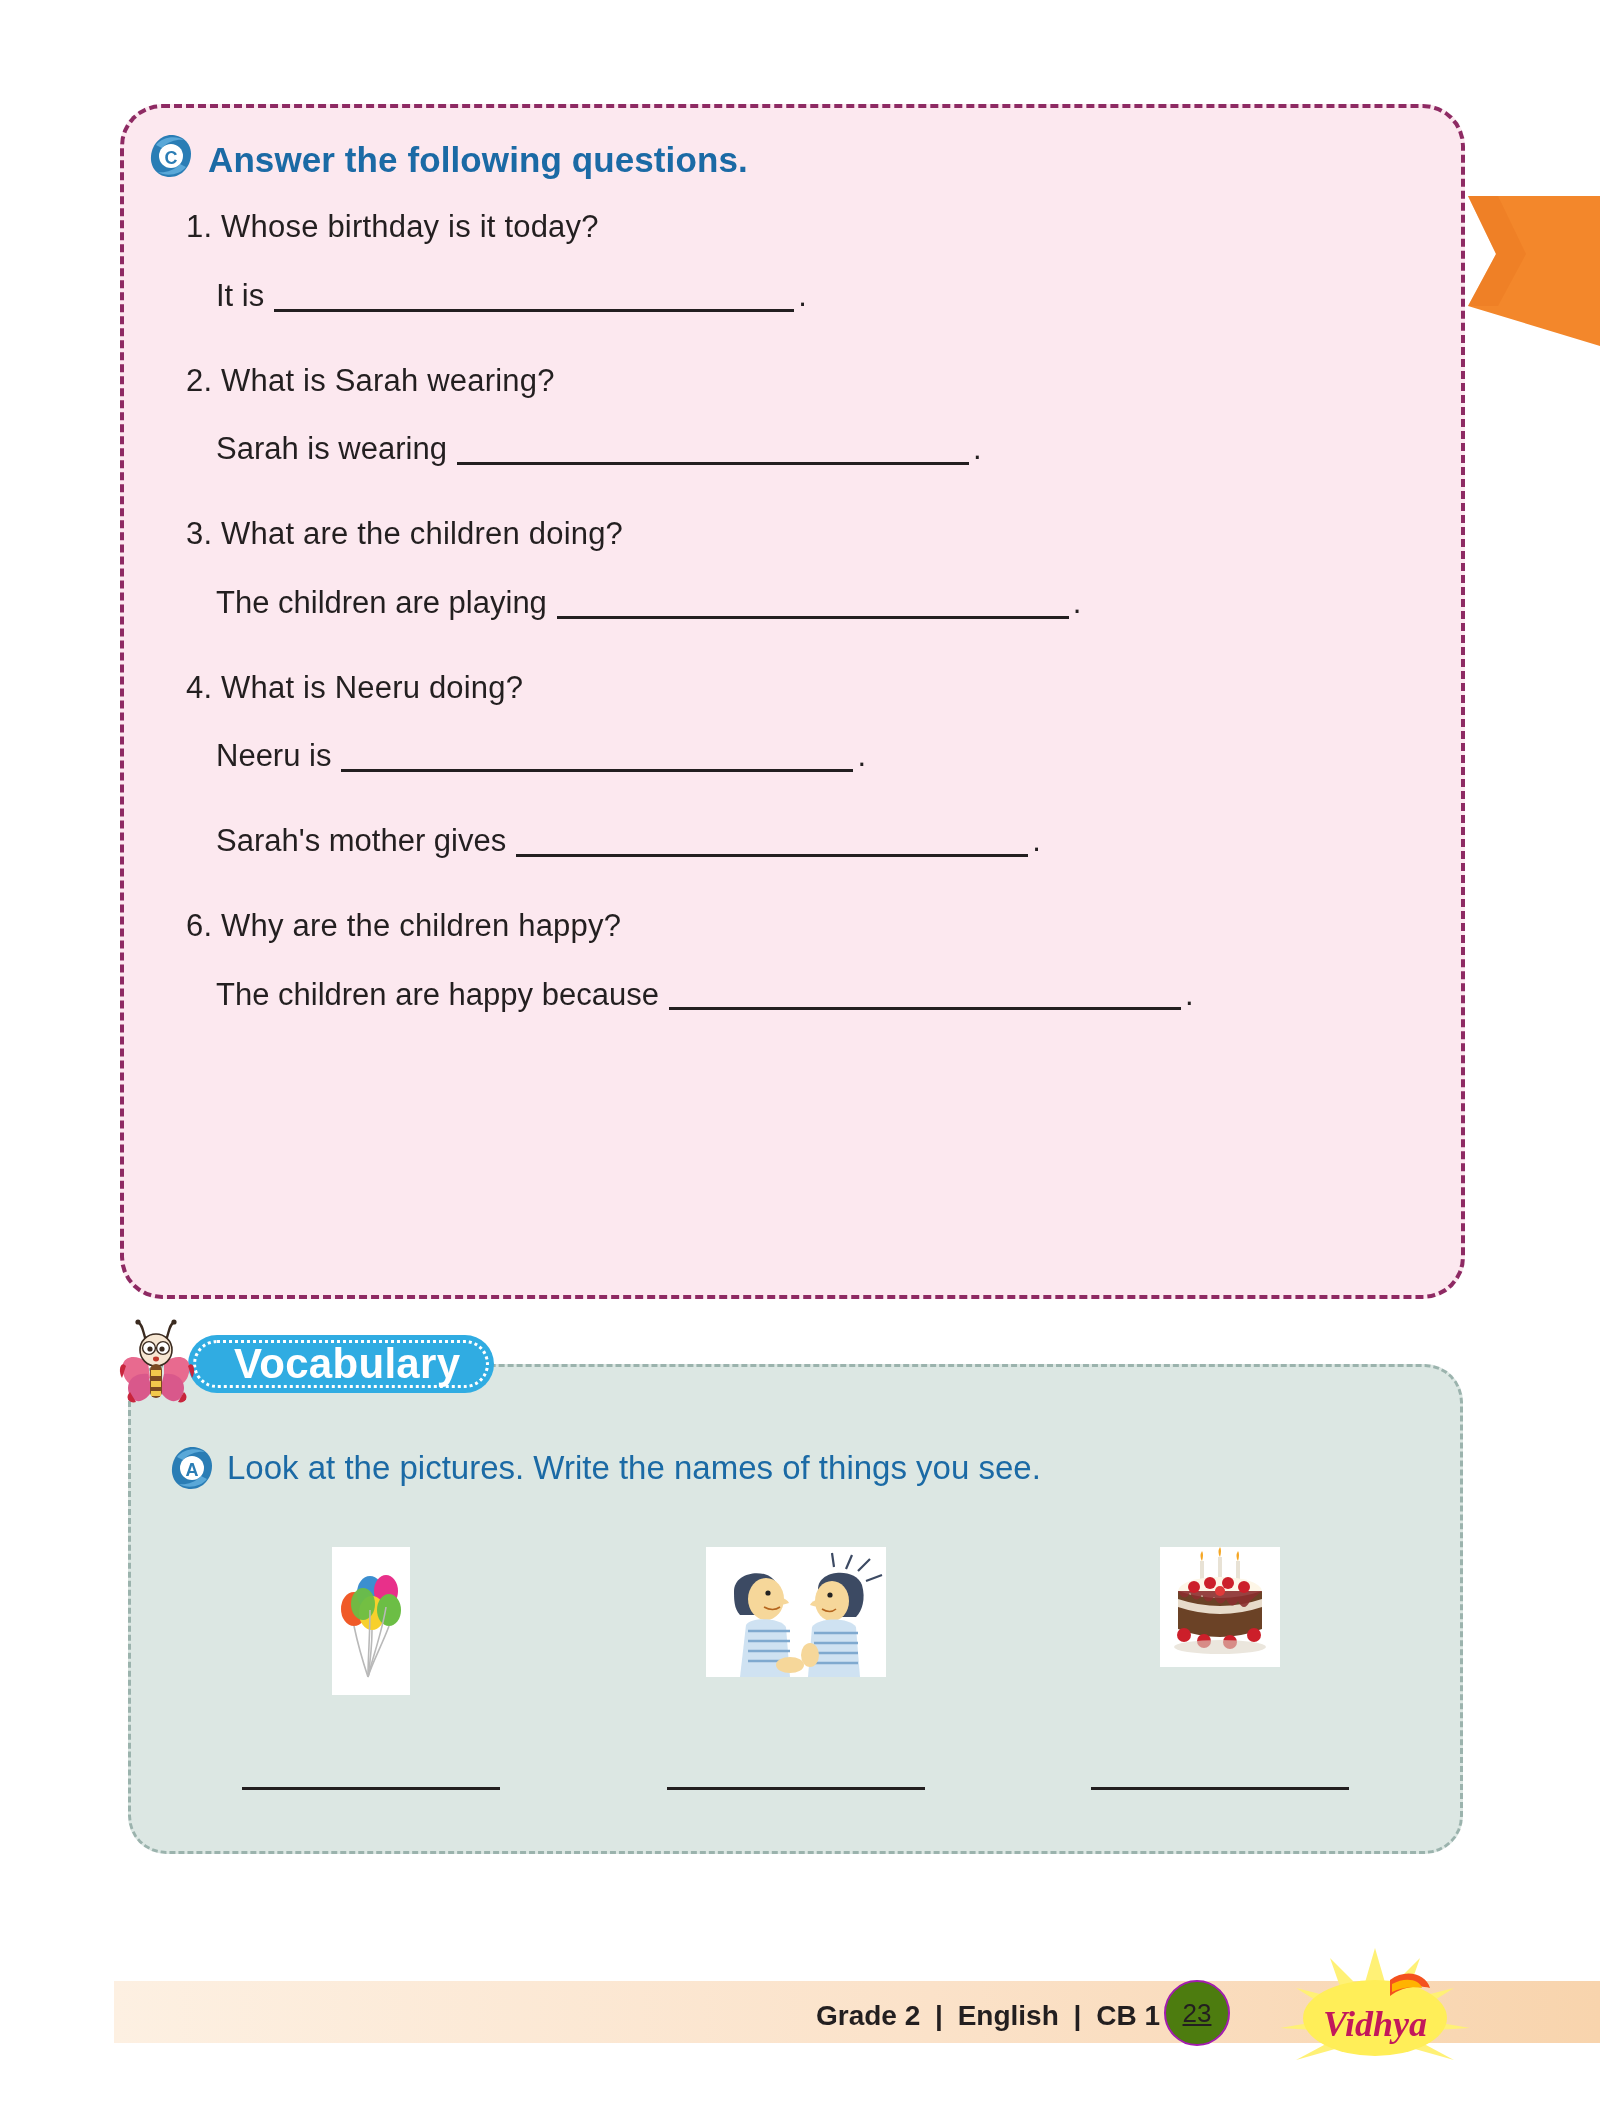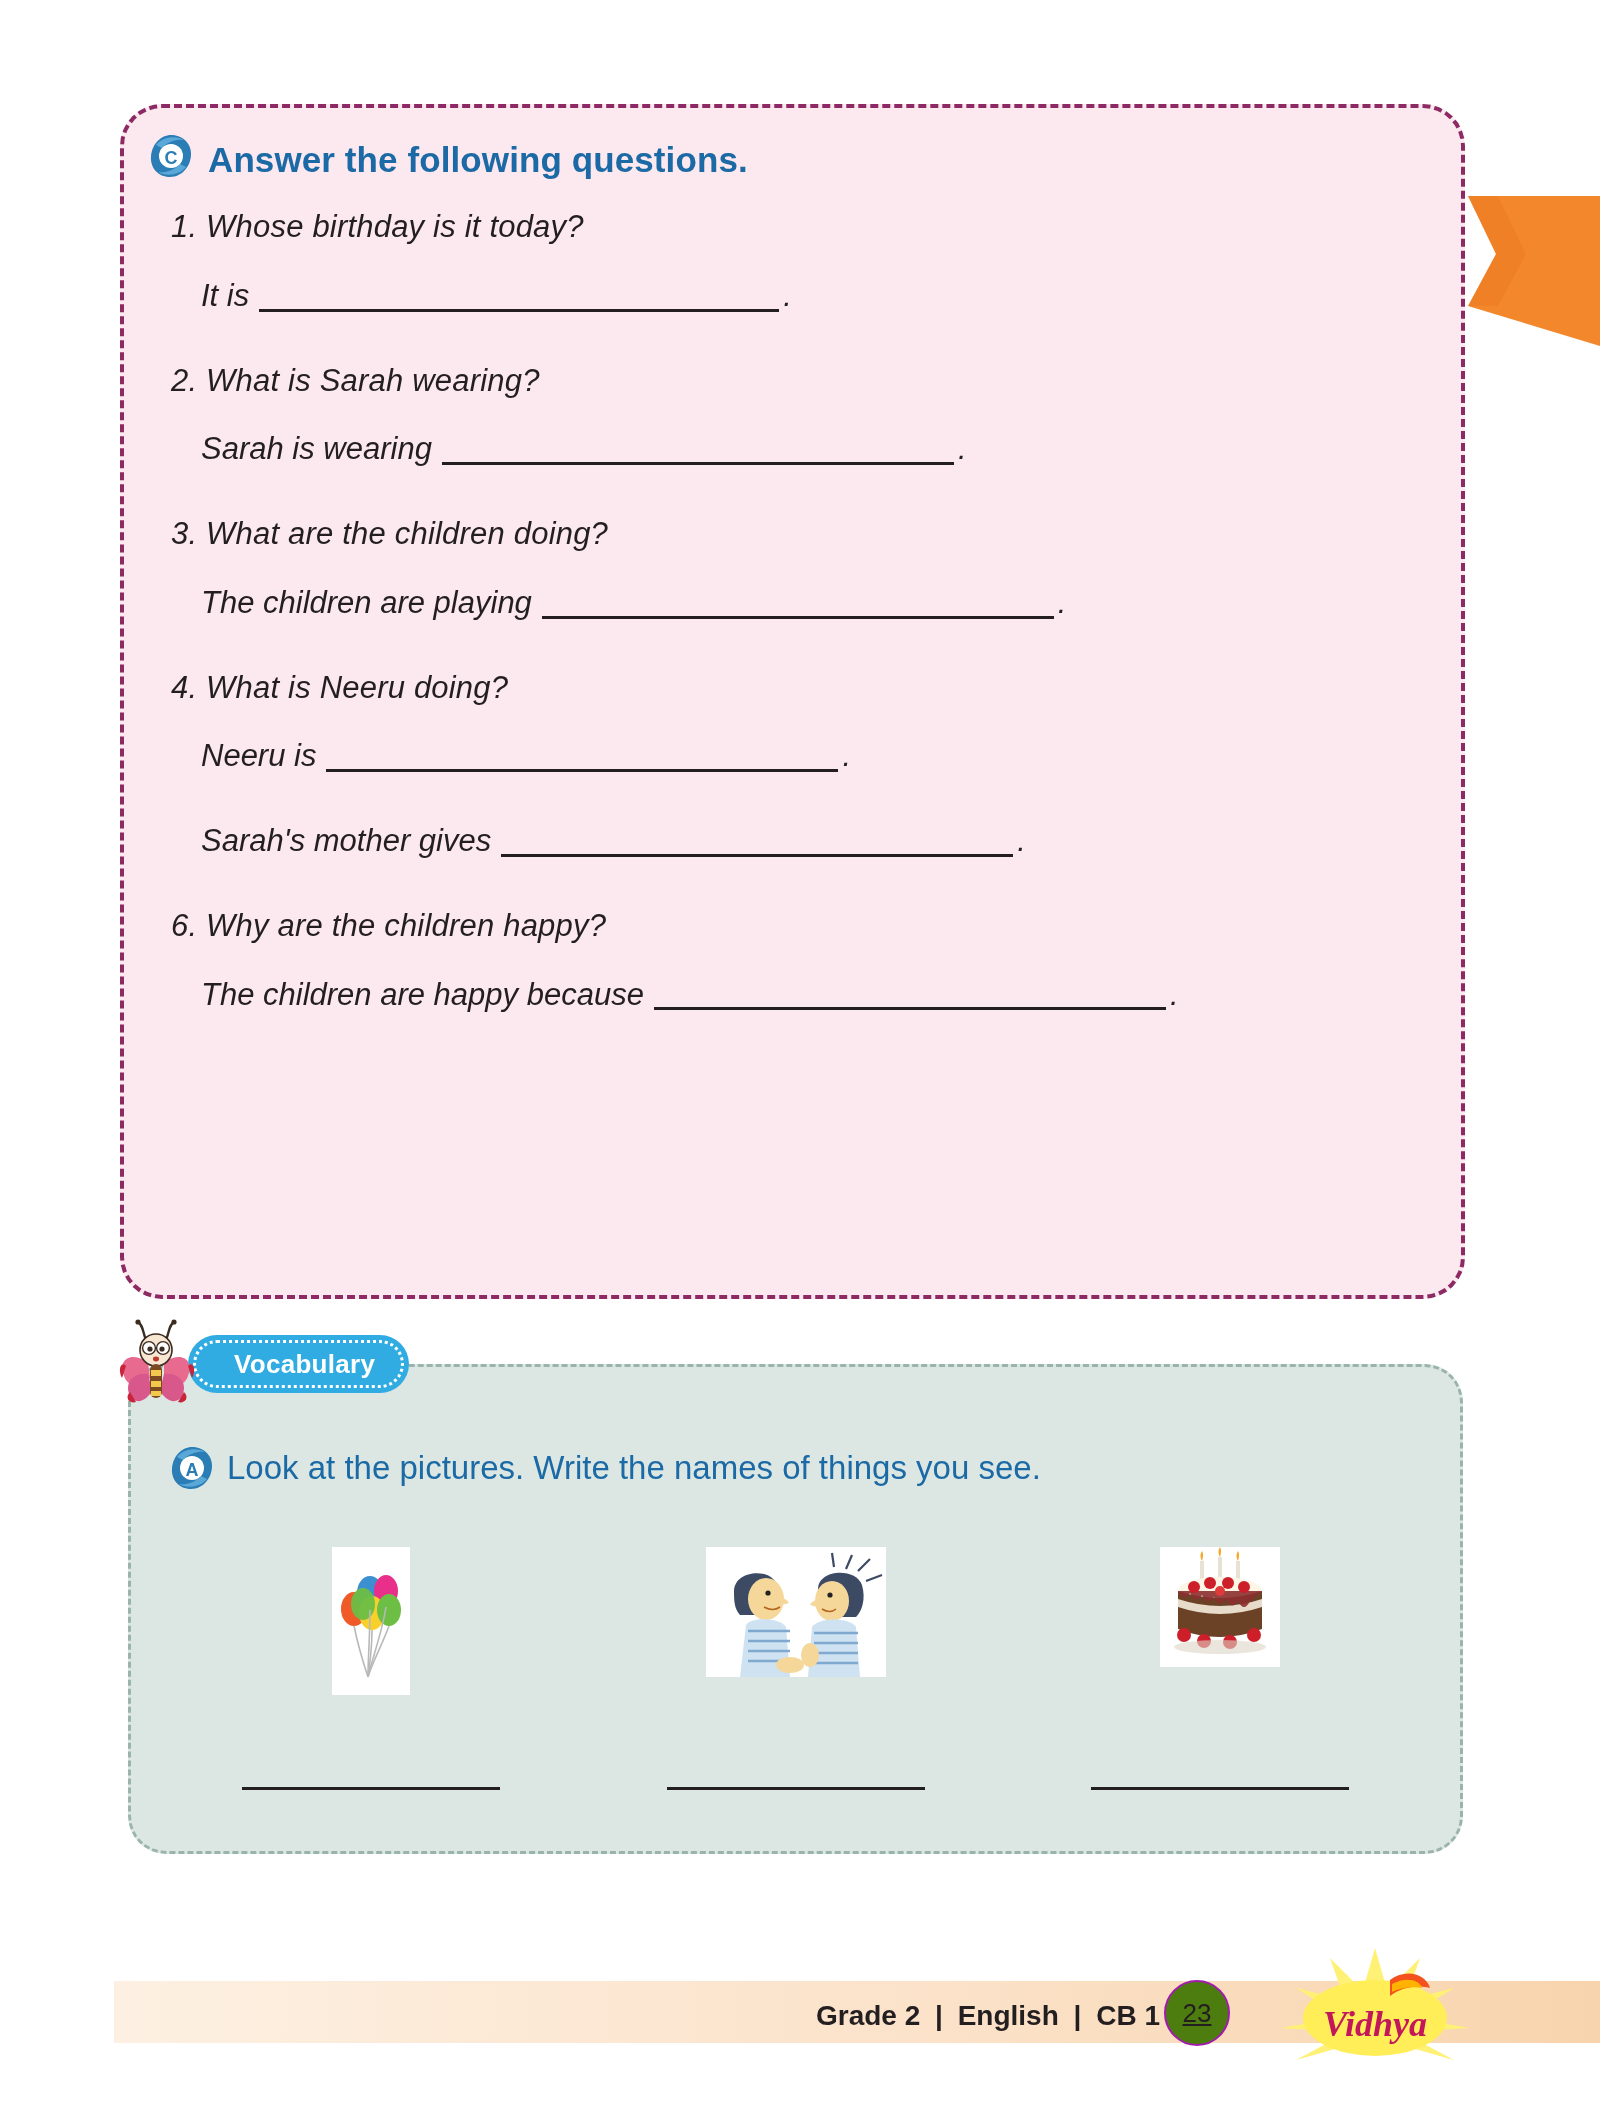--- a/index.html
+++ b/index.html
@@ -62,24 +62,23 @@
     position: relative;
     width: 46px;
     height: 46px;
     display: inline-block;
   }
   .letter-badge svg { display: block; }
 
   
   .q-list {
     position: absolute;
-    left: 29px;
+    left: 44px;
     top: 100px;
     right: 20px;
-    font-style: italic;
   }
   .q-item { margin-bottom: 6px; }
   .q-text {
     font-size: 31px;
     color: #231f20;
     line-height: 1.25;
     font-weight: 400;
     padding-left: 42px;
     text-indent: -24px;
     letter-spacing: .2px;
@@ -132,21 +131,21 @@
   .vocab-pill::before {
     content: "";
     position: absolute;
     left: 5px; right: 5px; top: 5px; bottom: 5px;
     border: 3px dotted #ffffff;
     border-radius: 26px;
     pointer-events: none;
   }
   .vocab-pill span {
     color: #ffffff;
-    font-size: 26px;
+    font-size: 42px;
     font-weight: bold;
     letter-spacing: .3px;
     position: relative;
   }
 
   
   .green-box {
     position: absolute;
     left: 128px;
     top: 1364px;

